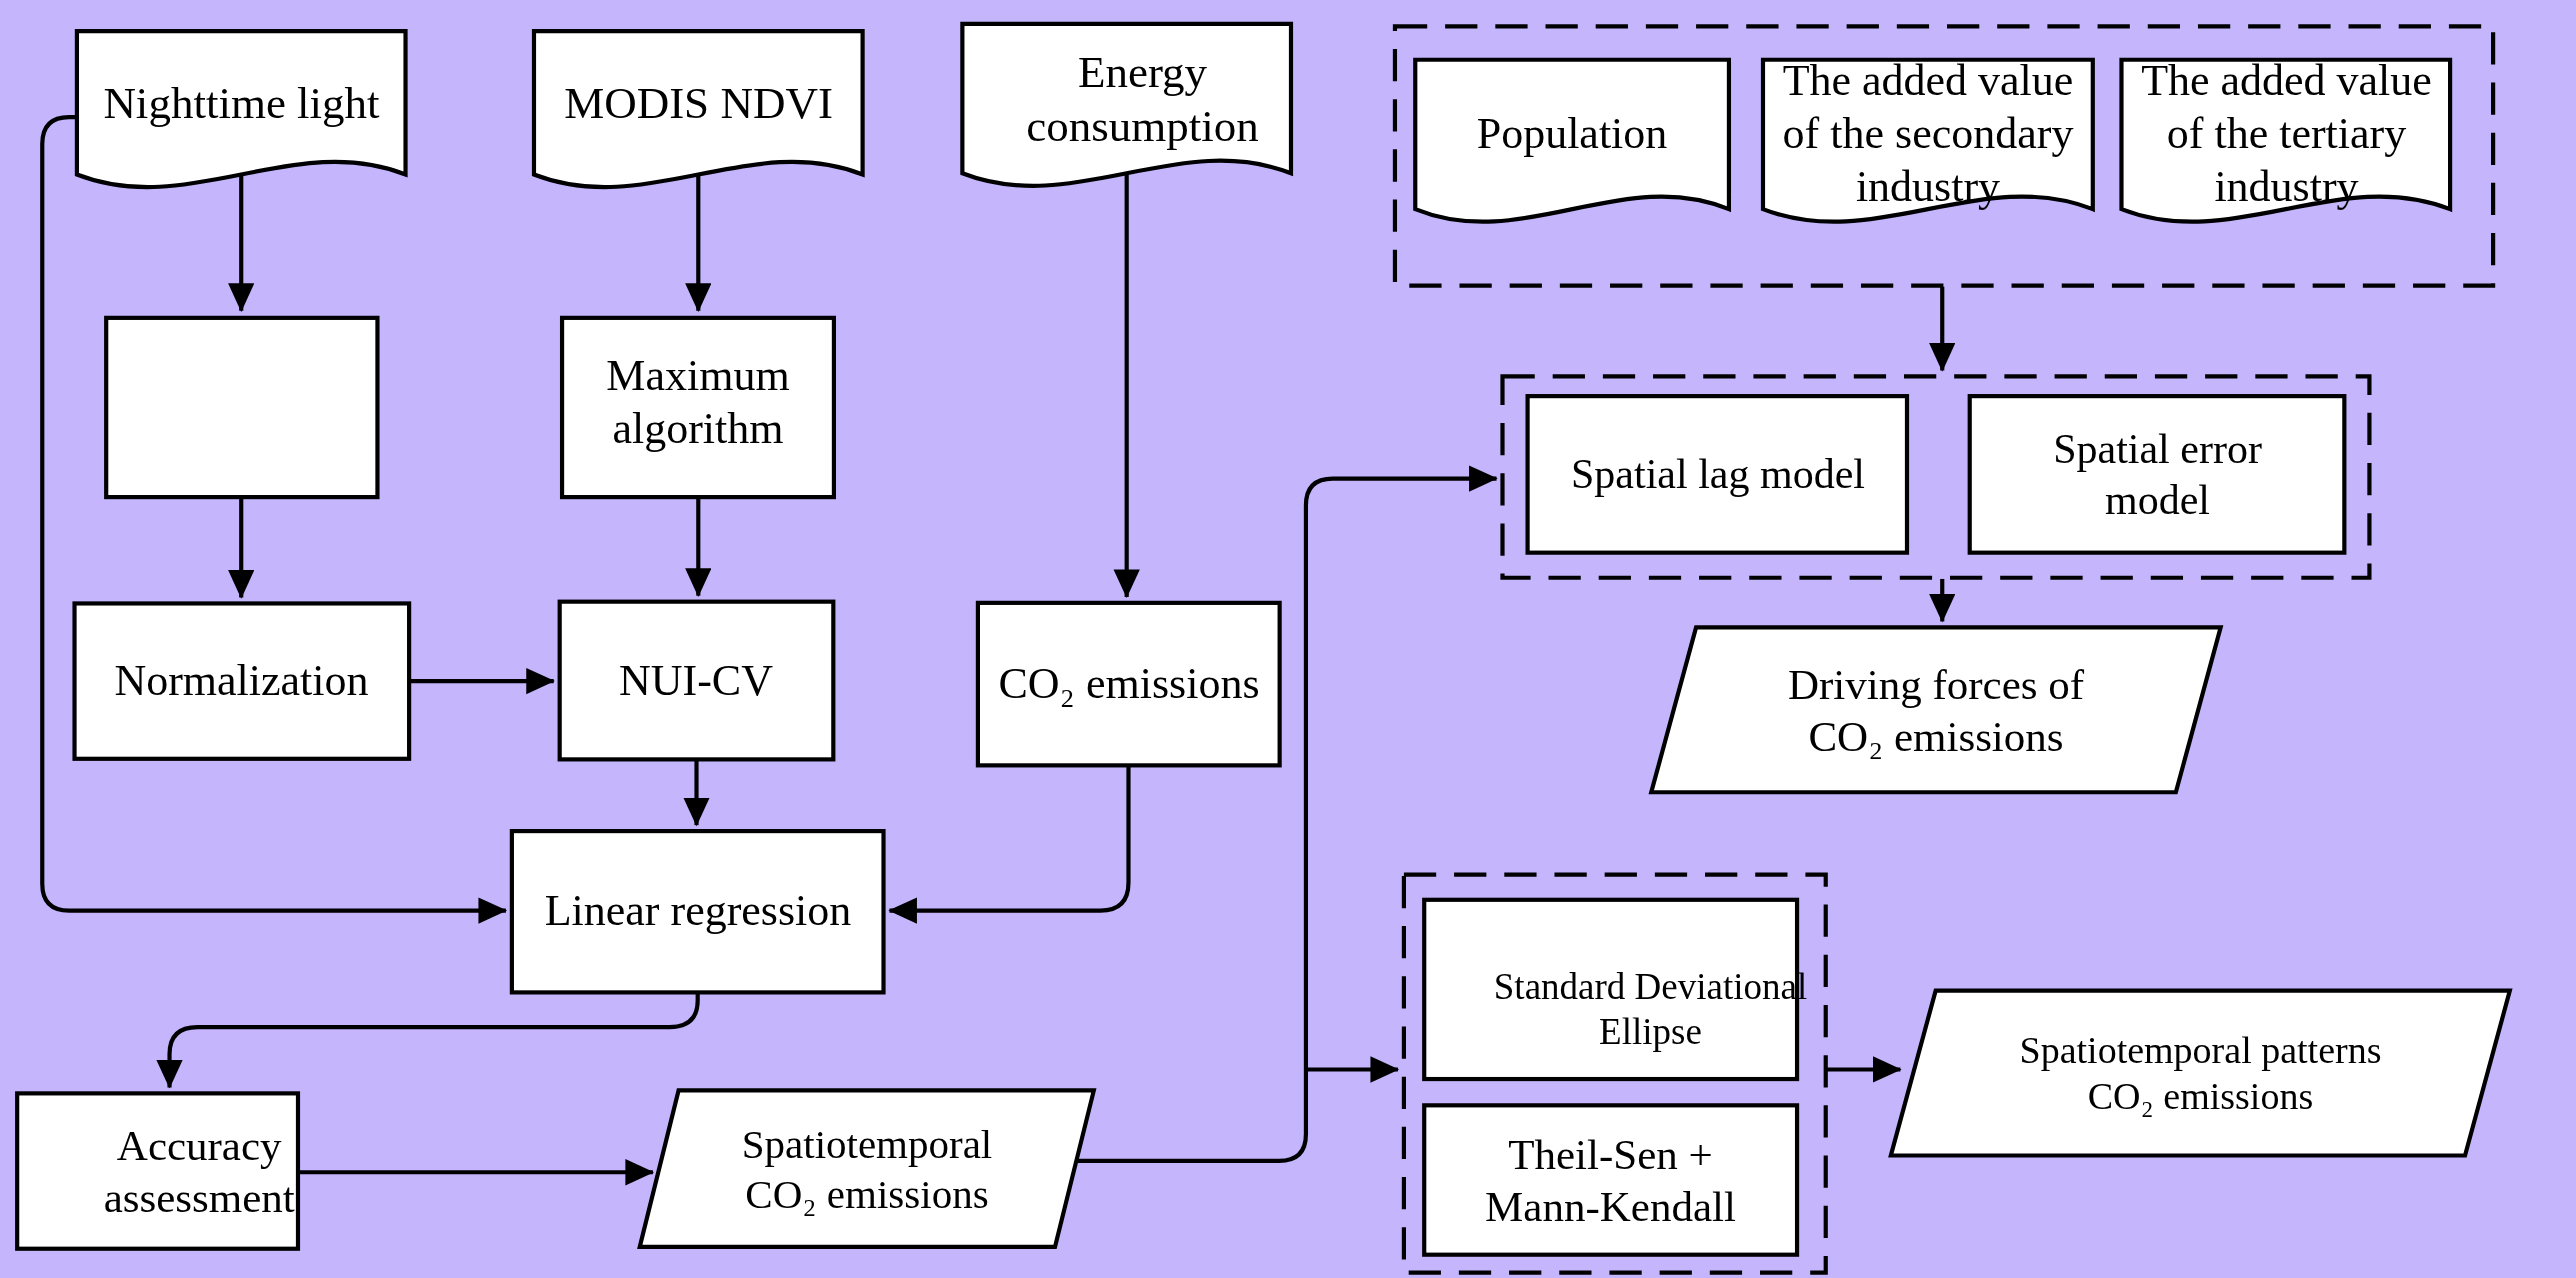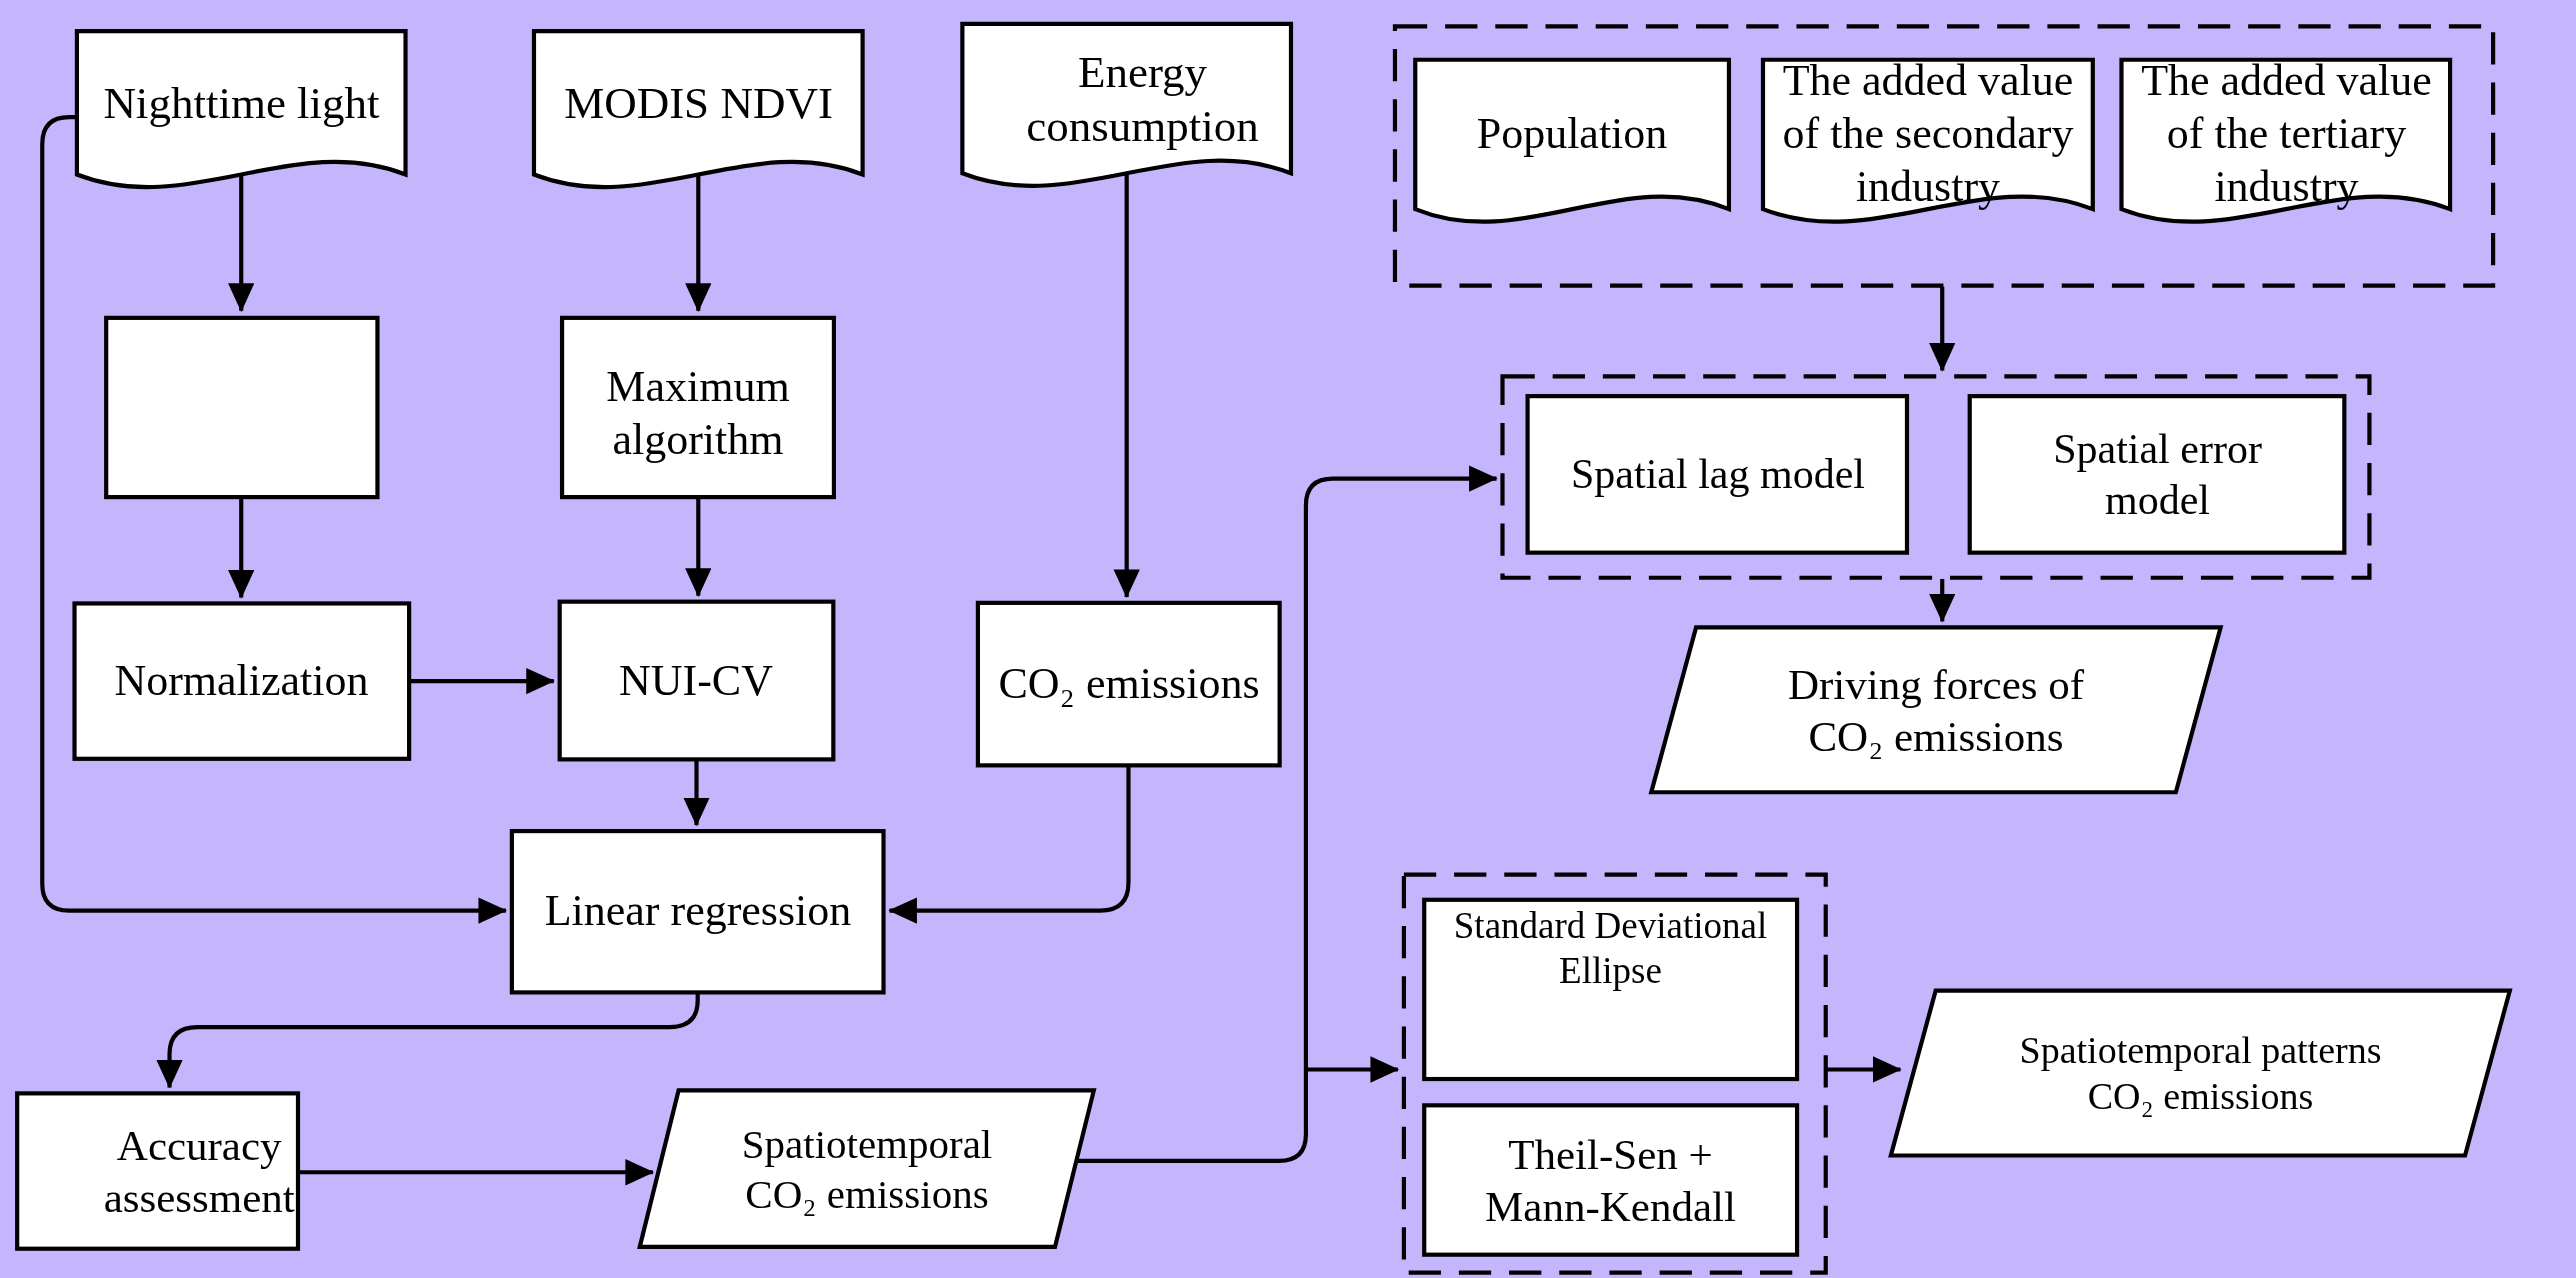--- a/index.html
+++ b/index.html
@@ -27,31 +27,31 @@
     color:#000000;
   }
   
   .lbl-ntl  {left:77px;  top:31px;   width:329px;  height:143px; font-size:45px;}
   .lbl-modis{left:534px;  top:31px;   width:329px;  height:143px; font-size:45px;}
   .lbl-energy{left:962px;top:24px;   width:329px;  height:149px; font-size:45px;margin-left:16px;}
   .lbl-pop  {left:1415px; top:60px;  width:314px;  height:149px; font-size:44px;}
   .lbl-sec  {left:1763px; top:55px;   width:330px;  height:159px; font-size:44px;}
   .lbl-ter  {left:2122px; top:55px;   width:329px;  height:159px; font-size:44px;}
   .lbl-dp   {left:106px;  top:318px;  width:271px;  height:179px; font-size:44px;}
-  .lbl-ma   {left:562px;  top:324px;  width:272px;  height:179px; font-size:44px;}
+  .lbl-ma   {left:562px;  top:313px;  width:272px;  height:179px; font-size:44px;}
   .lbl-norm {left:74px;  top:604px; width:335px;  height:155px; font-size:44px;}
   .lbl-nui  {left:559px;  top:602px; width:274px;  height:158px; font-size:44px;}
   .lbl-co2  {left:978px; top:603px; width:302px;  height:163px; font-size:44px;}
   .lbl-slm  {left:1528px; top:396px;  width:380px;  height:157px; font-size:42px;}
   .lbl-sem  {left:1970px; top:396px;  width:375px;  height:157px; font-size:42px;}
   .lbl-drv  {left:1651px; top:628px; width:570px;  height:165px; font-size:43px;}
   .lbl-lr   {left:512px;  top:831px; width:372px;  height:161px; font-size:44px;}
   .lbl-acc  {left:16.7px;   top:1094px; width:281px;  height:155px; font-size:43px;padding-left:42px;}
   .lbl-sp1  {left:640px; top:1091px; width:454px;  height:157px; font-size:41px;}
-  .lbl-sde  {left:1424px; top:859px; width:373px;  height:179px; font-size:37px;}
+  .lbl-sde  {left:1424px; top:920px; width:373px;  height:179px; font-size:37px;padding-left:40px;}
   .lbl-ts   {left:1424px; top:1106px; width:373px;  height:149px; font-size:43px;}
   .lbl-fin  {left:1891px; top:991px; width:619px; height:165px; font-size:38px;}
 </style>
 </head>
 <body>
 
 <div id="stage">
 
   <svg id="shapes" viewBox="0 0 4310 2139" xmlns="http://www.w3.org/2000/svg">
     <defs>

